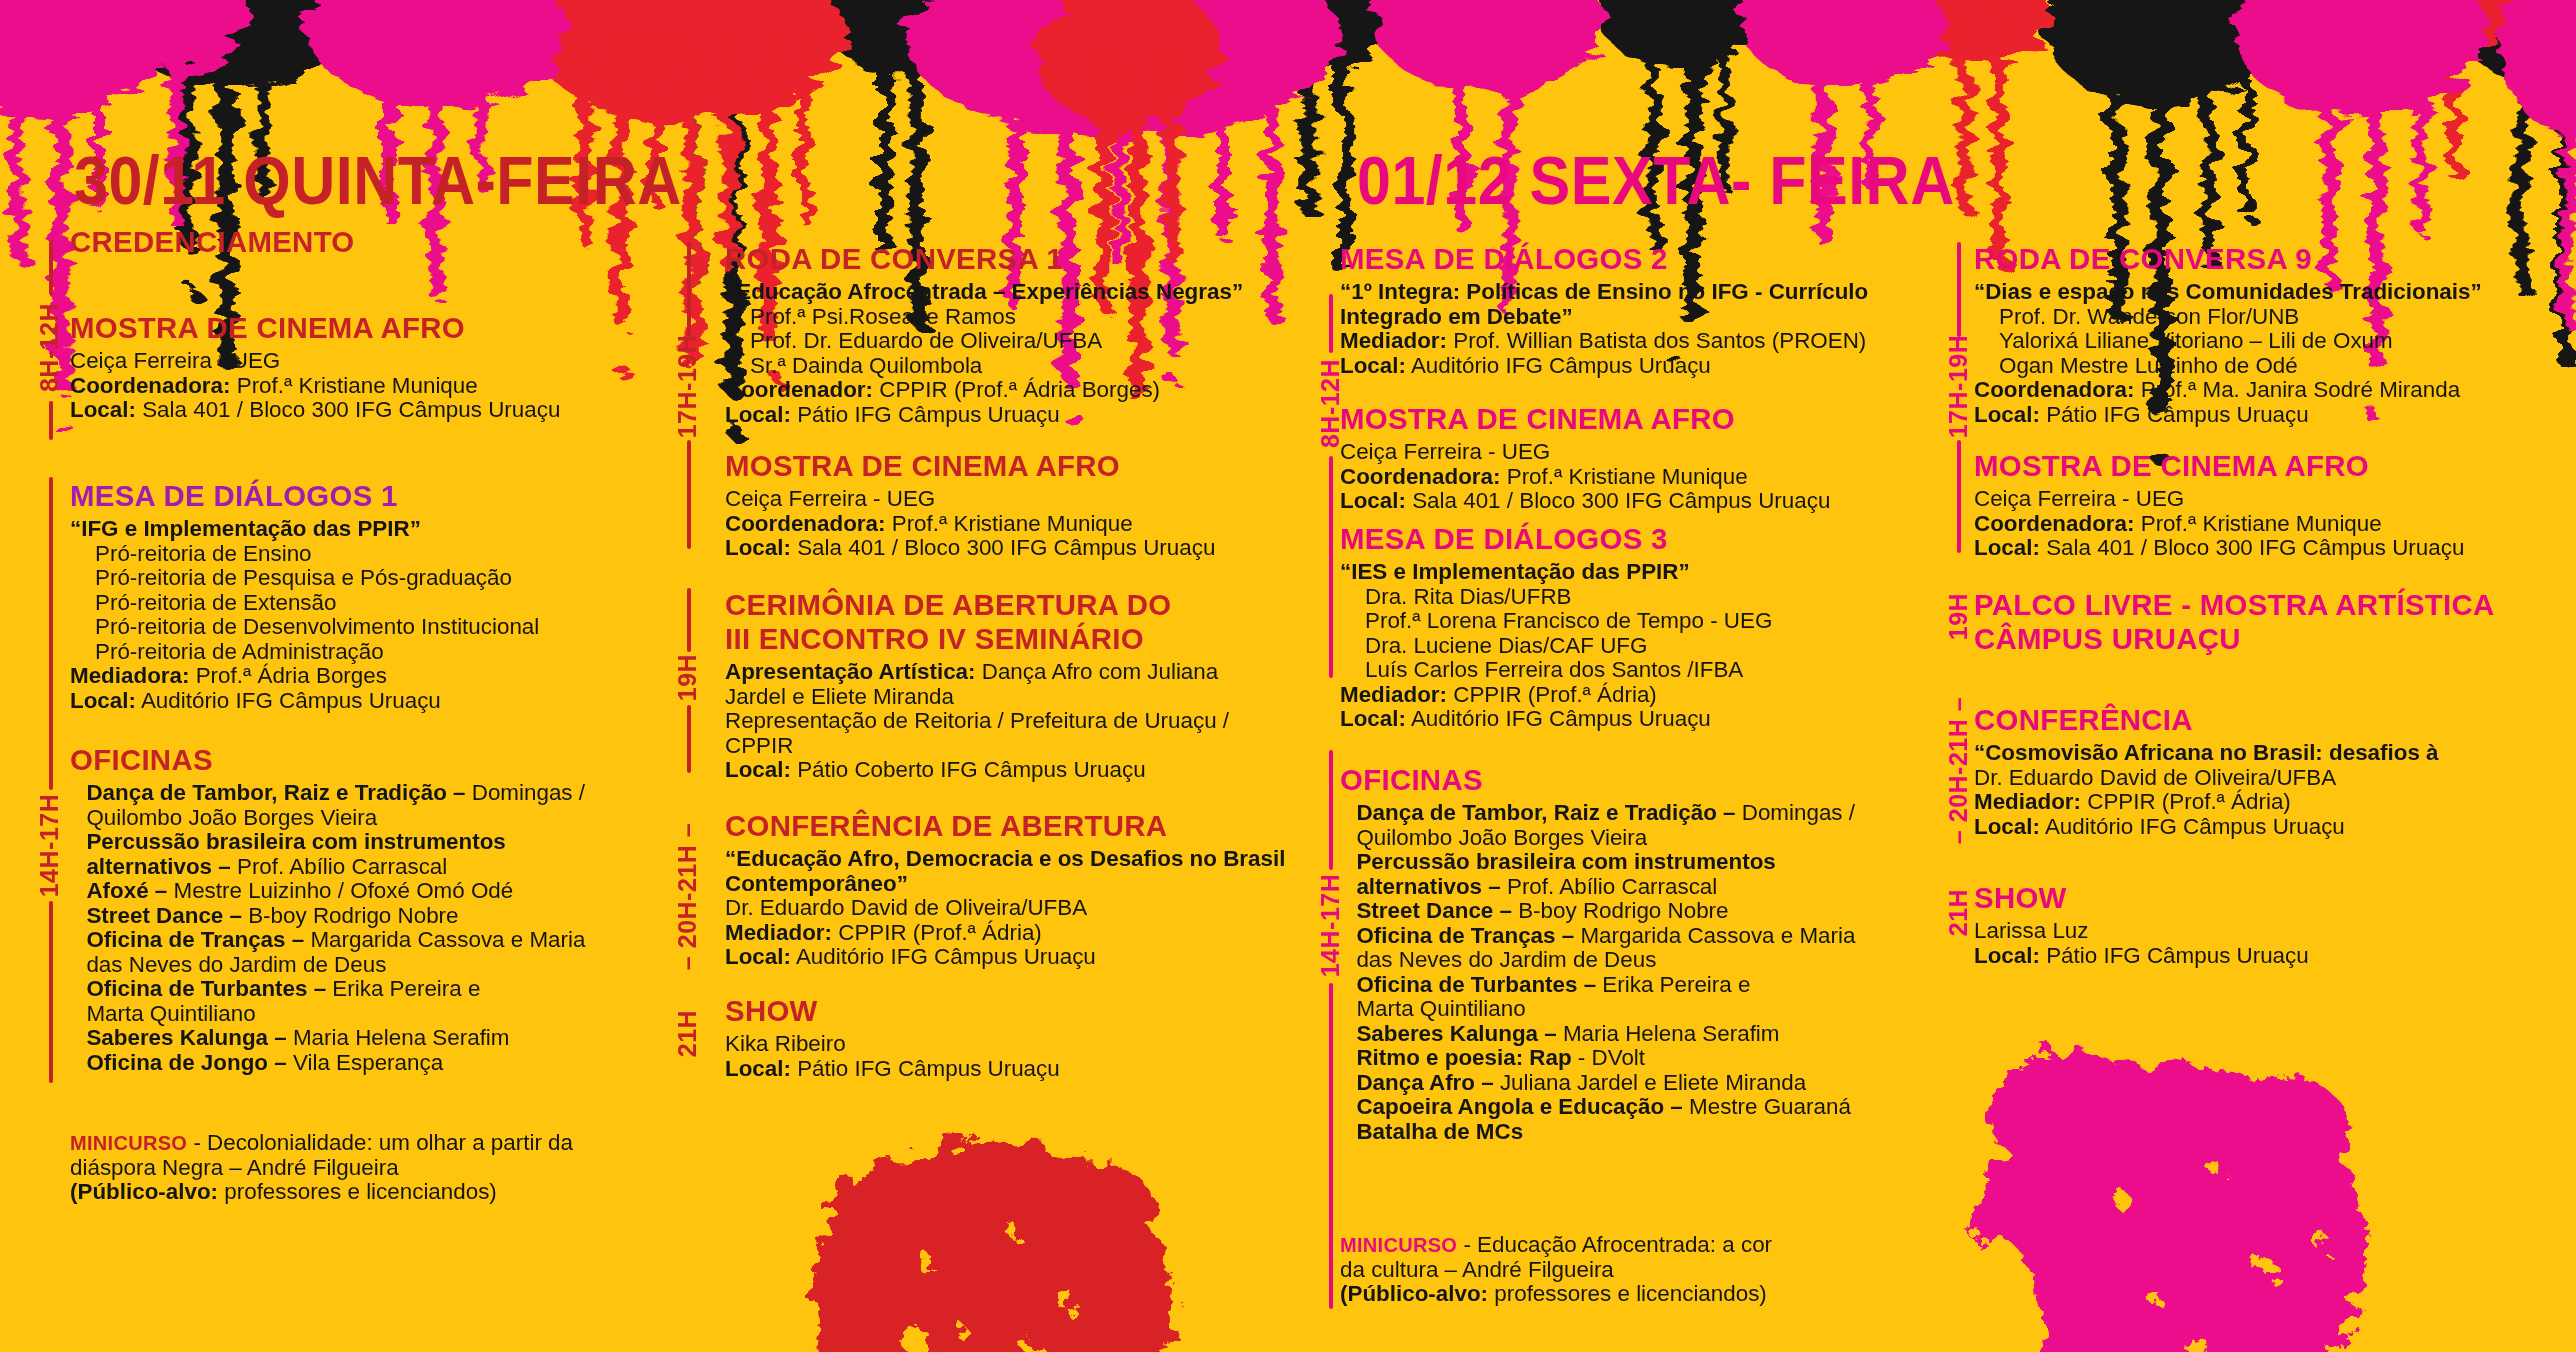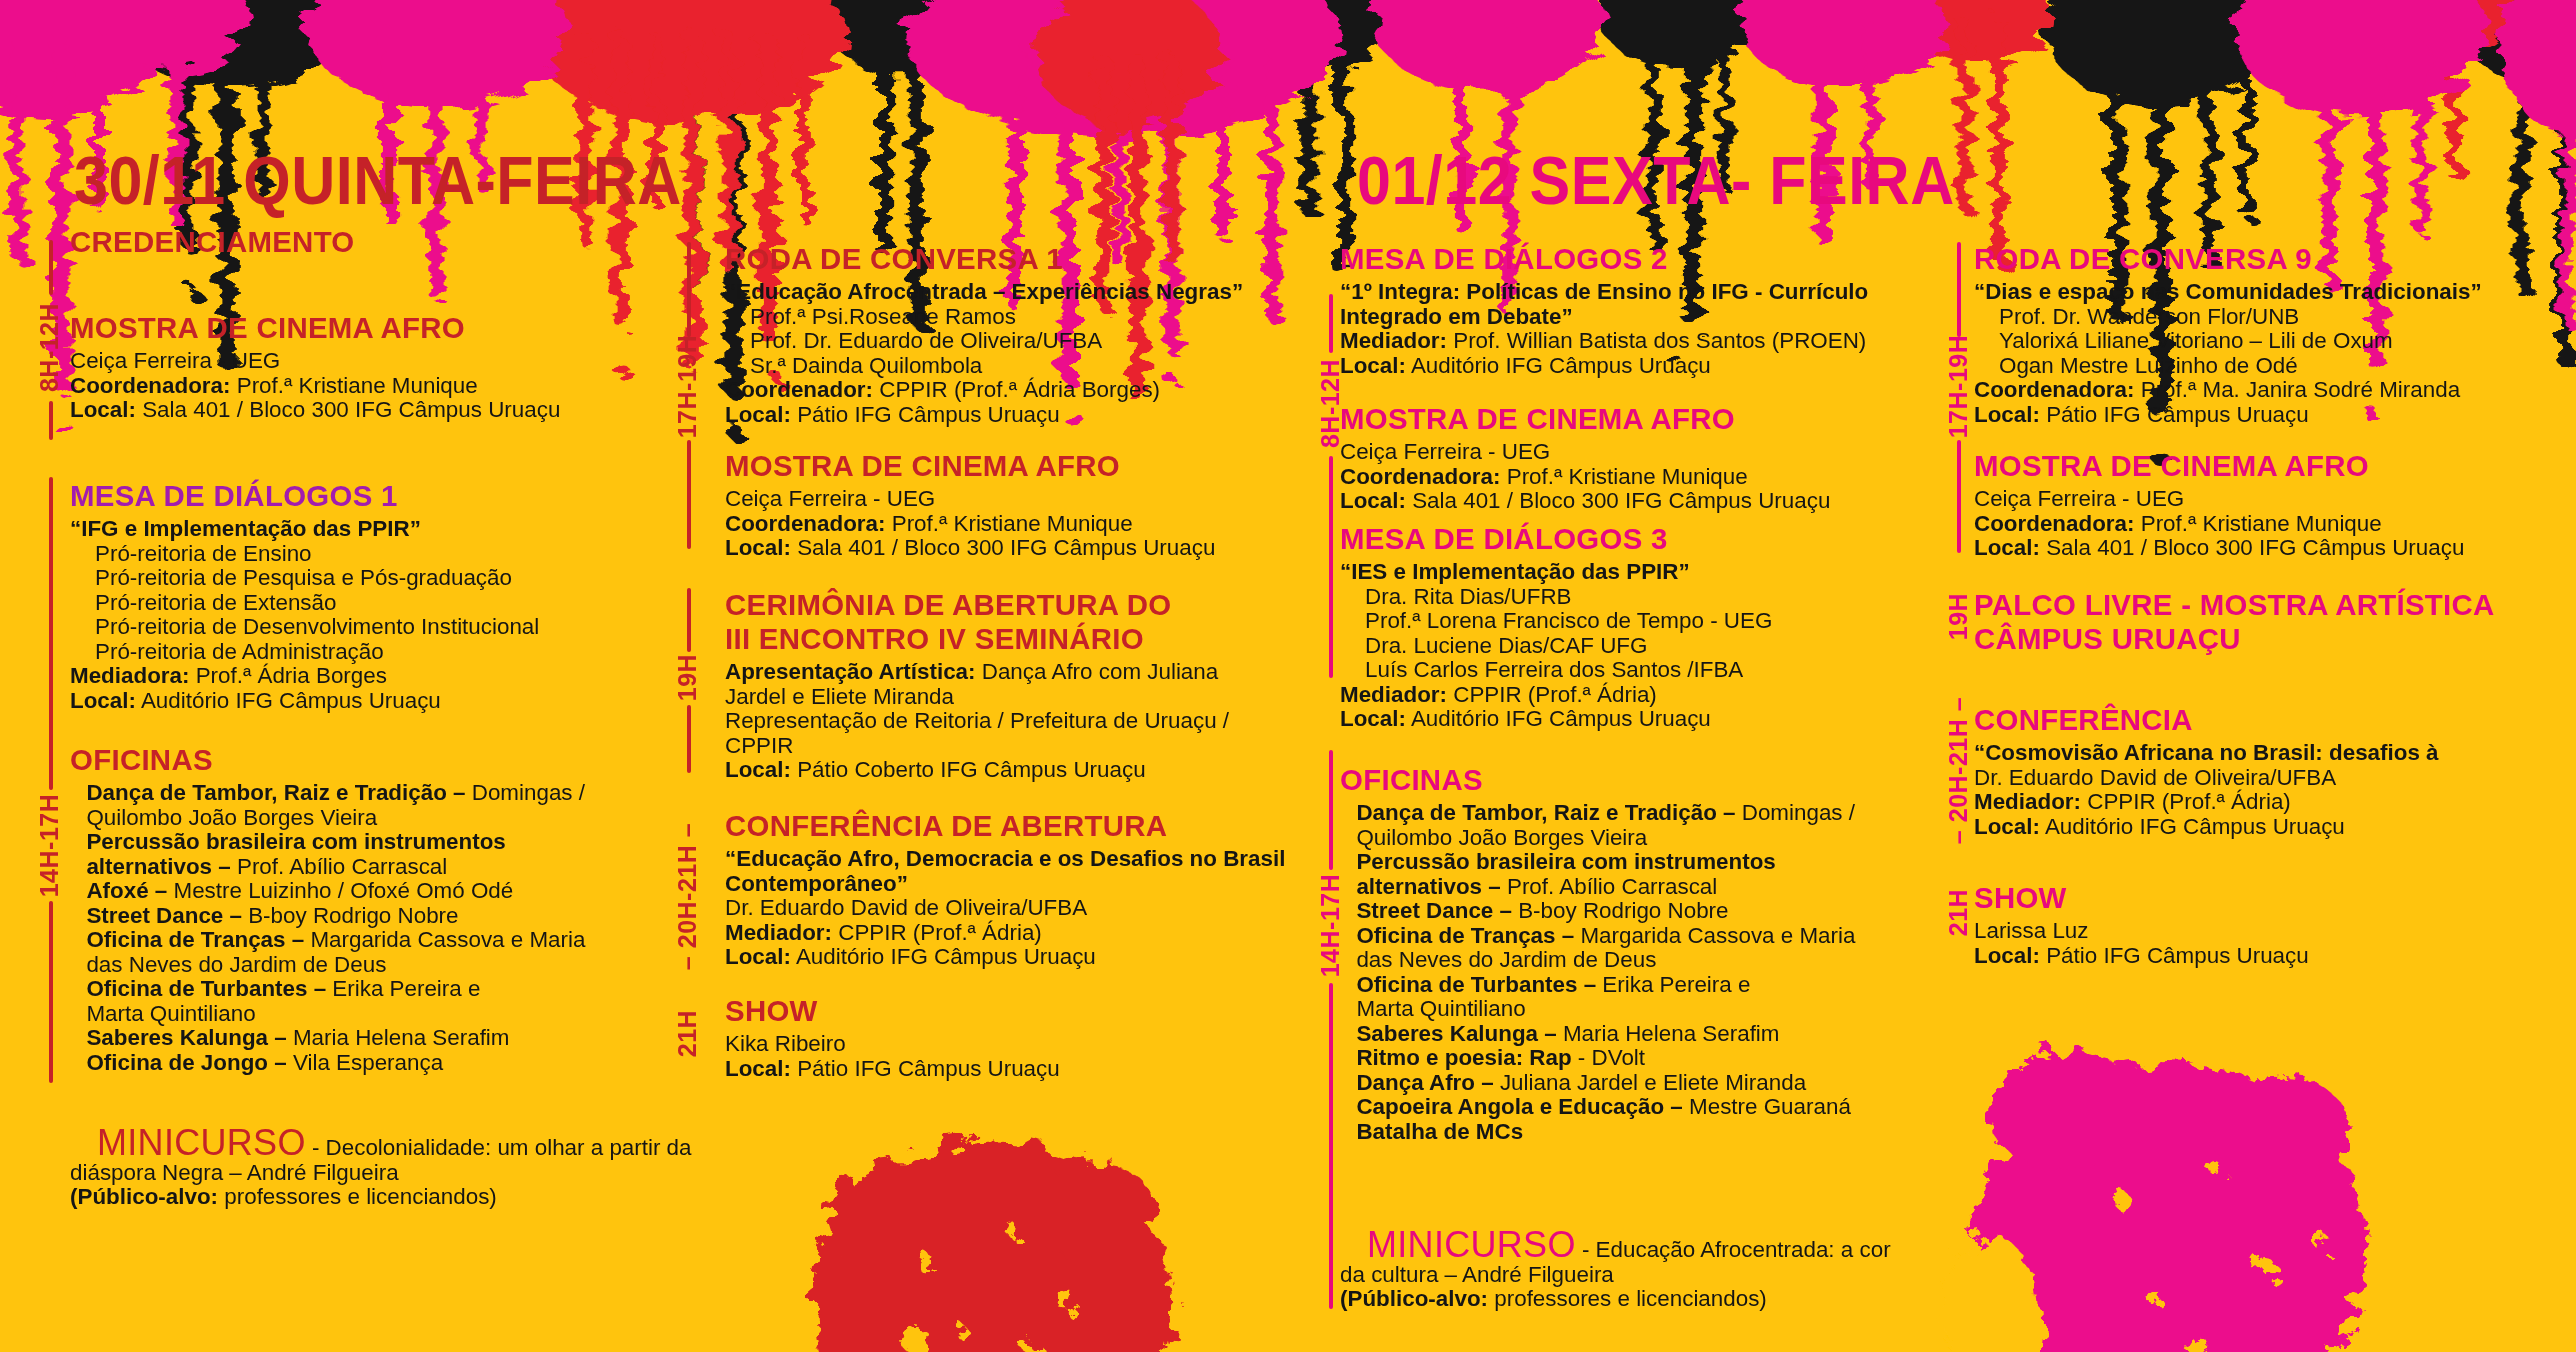--- a/index.html
+++ b/index.html
@@ -12,21 +12,21 @@
     transform:scaleY(1.12); transform-origin:left top;
   }
   .block{position:absolute; z-index:2;}
   .hdr{
     font-size:29.4px; line-height:34px; font-weight:800; letter-spacing:0.3px;
     white-space:pre-line; margin:0 0 4.4px 0;
   }
   .line{font-size:22.4px; line-height:24.5px; color:#151515; white-space:nowrap;}
   .line .b{font-weight:700;}
   .line .t{font-weight:400;}
-  .line .h{font-weight:400; font-size:36px; letter-spacing:0.3px;margin-left:27px;}
+  .line .h{font-weight:700; font-size:20px; letter-spacing:0.3px;}
   .line.ind{padding-left:25px;}
   .line.item{padding-left:16.4px;}
   .rail-line{position:absolute; width:3.8px; border-radius:2.2px; z-index:1;}
   .rail-label{position:absolute; width:46px; display:flex; align-items:center; justify-content:center; z-index:1;}
   .rail-label span{display:block; transform:rotate(-90deg); white-space:nowrap; font-weight:800; font-size:25px; letter-spacing:0.5px;}
 </style>
 </head>
 <body>
 
 <div id="page">

